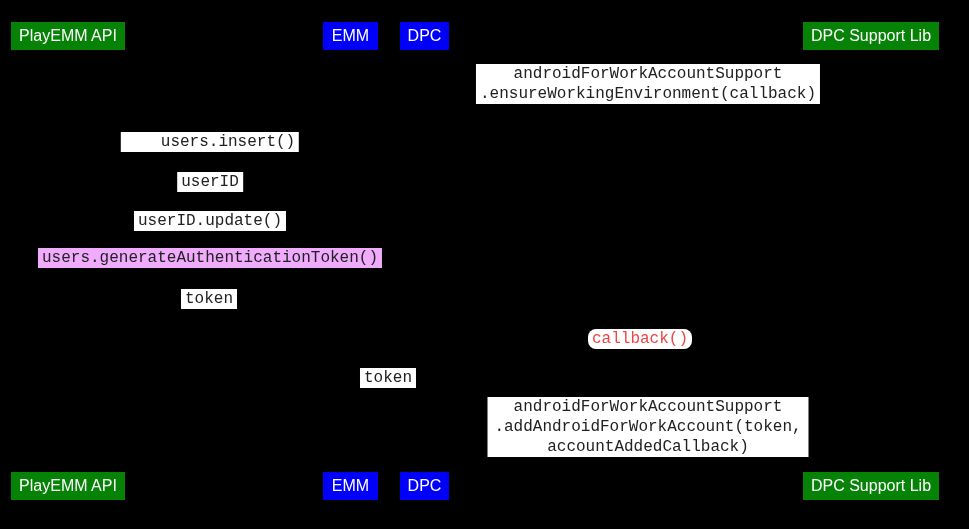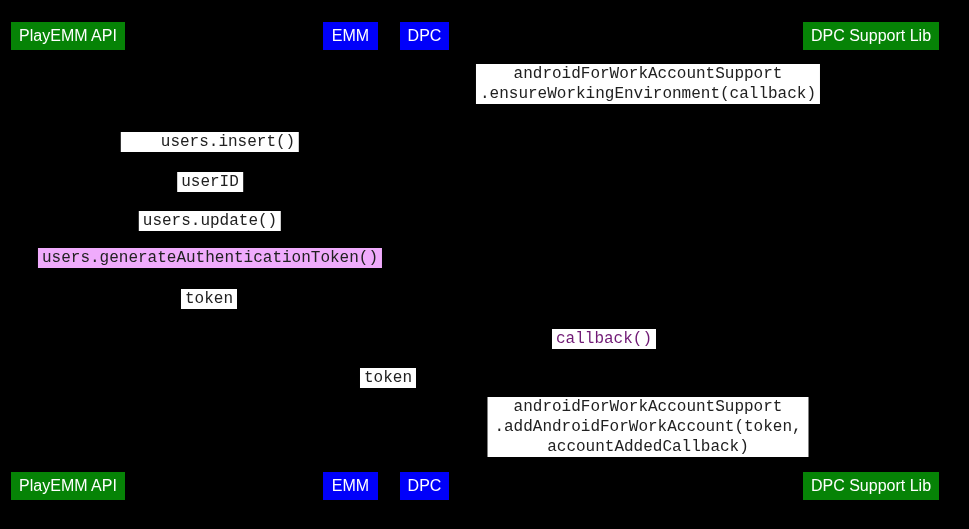--- a/index.html
+++ b/index.html
@@ -42,24 +42,24 @@
 
   <div class="actor" style="left: 11px; top: 22px; width: 114px; background-color: rgb(6, 131, 6); color: rgb(255, 255, 255);">PlayEMM API</div>
   <div class="actor" style="left: 323px; top: 22px; width: 55px; background-color: rgb(0, 0, 250); color: rgb(255, 255, 255);">EMM</div>
   <div class="actor" style="left: 400px; top: 22px; width: 49px; background-color: rgb(0, 0, 250); color: rgb(255, 255, 255);">DPC</div>
   <div class="actor" style="left: 803px; top: 22px; width: 136px; background-color: rgb(6, 131, 6); color: rgb(255, 255, 255);">DPC Support Lib</div>
 
   <div class="msg" style="left: 648px; top: 64px; background-color: rgb(255, 255, 255); color: rgb(33, 33, 33);">androidForWorkAccountSupport
 .ensureWorkingEnvironment(callback)</div>
   <div class="msg" style="left: 210px; top: 132px; background-color: rgb(255, 255, 255); color: rgb(33, 33, 33); padding-left: 40px;">users.insert()</div>
   <div class="msg" style="left: 210px; top: 172px; background-color: rgb(255, 255, 255); color: rgb(33, 33, 33);">userID</div>
-  <div class="msg" style="left: 210px; top: 211px; background-color: rgb(255, 255, 255); color: rgb(33, 33, 33);">users.update()</div>
+  <div class="msg" style="left: 210px; top: 211px; background-color: rgb(255, 255, 255); color: rgb(33, 33, 33);">userID.update()</div>
   <div class="msg" style="left: 210px; top: 248px; background-color: #f0abfc; color: rgb(33, 33, 33);">users.generateAuthenticationToken()</div>
   <div class="msg" style="left: 209px; top: 289px; background-color: rgb(255, 255, 255); color: rgb(33, 33, 33);">token</div>
-  <div class="msg" style="left: 604px; top: 329px; background-color: rgb(255, 255, 255); color: #701a75;">callback()</div>
+  <div class="msg" style="left: 640px; top: 329px; background-color: rgb(255, 255, 255); color: #ef4444; border-radius: 8px;">callback()</div>
   <div class="msg" style="left: 388px; top: 368px; background-color: rgb(255, 255, 255); color: rgb(33, 33, 33);">token</div>
   <div class="msg" style="left: 648px; top: 397px; background-color: rgb(255, 255, 255); color: rgb(33, 33, 33);">androidForWorkAccountSupport
 .addAndroidForWorkAccount(token, accountAddedCallback)</div>
 
   <div class="actor" style="left: 11px; top: 472px; width: 114px; background-color: rgb(6, 131, 6); color: rgb(255, 255, 255);">PlayEMM API</div>
   <div class="actor" style="left: 323px; top: 472px; width: 55px; background-color: rgb(0, 0, 250); color: rgb(255, 255, 255);">EMM</div>
   <div class="actor" style="left: 400px; top: 472px; width: 49px; background-color: rgb(0, 0, 250); color: rgb(255, 255, 255);">DPC</div>
   <div class="actor" style="left: 803px; top: 472px; width: 136px; background-color: rgb(6, 131, 6); color: rgb(255, 255, 255);">DPC Support Lib</div>
 
 </div>

